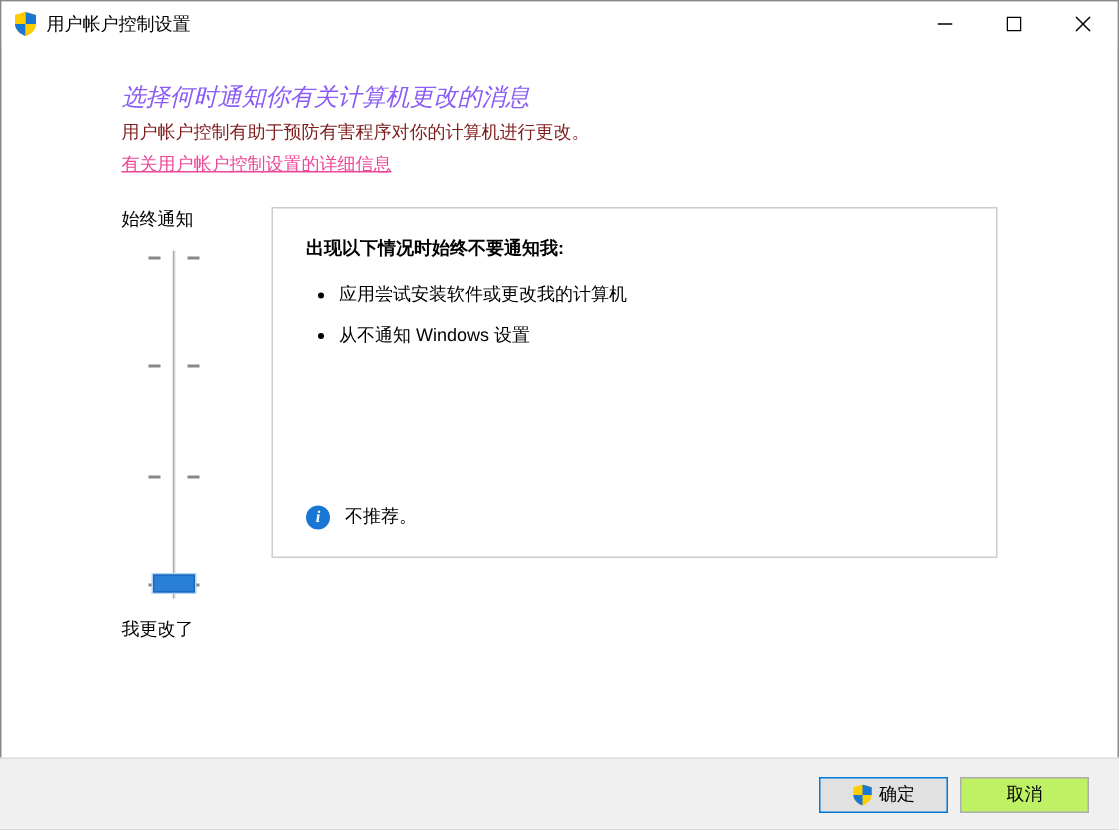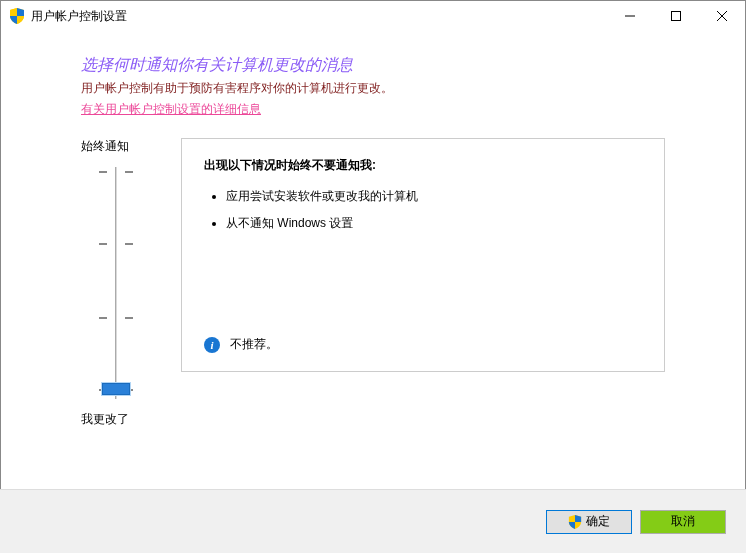--- a/index.html
+++ b/index.html
@@ -139,34 +139,34 @@
   font-weight: bold;
   font-size: 11px;
   font-style: italic;
   font-family: Georgia, serif;
 }
 .footer {
   position: absolute;
   left: 0;
   right: 0;
   bottom: 0;
-  height: 64px;
+  height: 48px;
   background: #f0f0f0;
   border-top: 1px solid #ddd;
   display: flex;
   justify-content: flex-end;
   align-items: center;
   padding-right: 20px;
   gap: 8px;
 }
 .btn {
   min-width: 86px;
   height: 24px;
   border: 1px solid #adadad;
-  background: #84cc16;
+  background: #bef264;
   font-size: 12px;
   display: flex;
   align-items: center;
   justify-content: center;
   gap: 4px;
   cursor: pointer;
 }
 .btn-primary { border: 1px solid #0078d7; background: #e1e1e1; }
 .shield-small { width: 14px; height: 14px; }
 </style>

